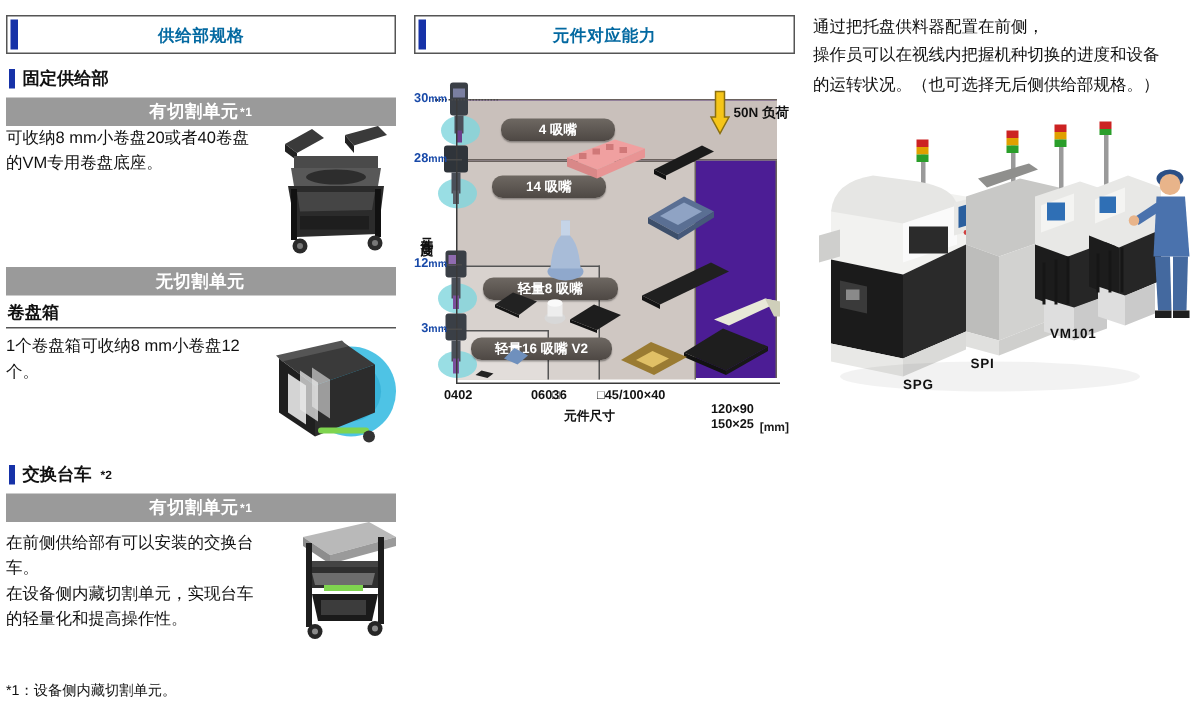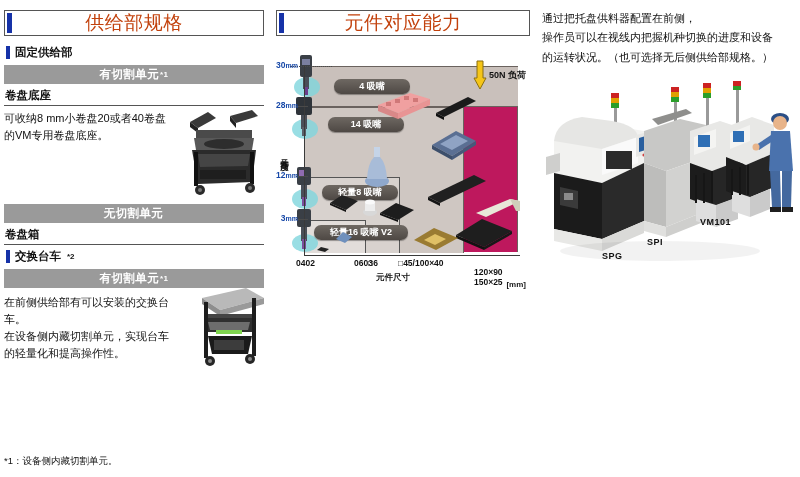--- a/index.html
+++ b/index.html
@@ -26,21 +26,21 @@
     height: 26px;
     margin-top: 10px;
     display: flex; align-items: center; justify-content: center;
     background: #fff;
   }
   .panel-title .accent {
     position: absolute; left: 2px; top: 2px; bottom: 2px; width: 5px;
     background: #1632a8;
   }
   .panel-title .t {
-    font-size: 19px; font-weight: normal; letter-spacing: .5px; color: #c2410c;
+    font-size: 11px; font-weight: bold; letter-spacing: .5px; color: #0369a1;
   }
 
   
   .subhead {
     display: flex; align-items: center; gap: 5px;
     font-size: 11.5px; font-weight: bold; color: #111;
     margin: 9px 0 5px 2px;
   }
   .subhead .bar { display:block; width: 4px; height: 13px; background: #1632a8; }
   .subhead .sup { font-size: 8px; vertical-align: super; font-weight: bold; margin-left:1px;}
@@ -73,21 +73,21 @@
   
   .illus { position: absolute; }
 
   
   .footnotes { position: absolute; left: 4px; bottom: 8px; font-size: 9.5px; line-height: 1.7; color: #111; }
 
   
   .chart-wrap { position: relative; margin-top: 12px; width: 254px; height: 240px; }
   .plot {
     position: absolute; left: 28px; top: 18px; width: 214px; height: 186px;
-    background: #be185d;
+    background: #4c1d95;
     border-right: 1px solid #6a625e;
     border-top: 1px solid #6a625e;
   }
   .axis-y { position: absolute; left: 28px; top: 18px; width: 1px; height: 190px; background: #3a3a3a; }
   .axis-x { position: absolute; left: 28px; top: 207px; width: 216px; height: 1px; background: #3a3a3a; }
 
   
   .zone { position: absolute; border: 1px solid #6a625e; }
   .zone-4   { left: 0;   top: 0;    width: 214px; height: 40px;  background: #c9c0bb; border-bottom: 1px solid #6a625e; border-left: none; border-top: none; border-right: none;}
   .zone-14  { left: 0;   top: 40px; width: 160px; height: 146px; background: #cfc7c2; border-right: 1px solid #6a625e; border-left: none; border-bottom: none;}
@@ -146,21 +146,20 @@
     <div class="subhead">
       <span class="bar"></span>
       <span>固定供给部</span>
     </div>
 
     <div class="band">
       <span>有切割单元</span>
         <span class="sup">*1</span>
     </div>
 
-    <div class="item-title">卷盘底座</div>
 
     <div class="item-body" style="height:92px;">
       <p>可收纳8 mm小卷盘20或者40卷盘的VM专用卷盘底座。</p>
 
       <div class="illus" style="left:178px; top:-4px; width:86px; height:92px;">
         <svg width="86" height="92" viewBox="0 0 86 92">
           <g>
             <path d="M8 16 L26 6 L34 12 L16 22 Z" fill="#3a3a3a"></path>
             <path d="M8 16 L16 22 L16 27 L8 21 Z" fill="#222"></path>
             <path d="M48 10 L70 4 L76 10 L54 17 Z" fill="#3a3a3a"></path>
@@ -182,20 +181,42 @@
       </div>
     </div>
 
     <div class="band" style="margin-top:2px;">
       <span>无切割单元</span>
         <span class="sup"></span>
     </div>
 
     <div class="item-title">卷盘箱</div>
 
+    <div class="item-body" style="height:82px;">
+      <p>1个卷盘箱可收纳8 mm小卷盘12个。</p>
+      <div class="illus" style="left:176px; top:-2px; width:88px; height:84px;">
+        <svg width="88" height="84" viewBox="0 0 88 84">
+          <g>
+            <circle cx="54" cy="40" r="30" fill="#2fb8e0" opacity="0.85"></circle>
+            <circle cx="54" cy="40" r="20" fill="#29a8d0" opacity="0.6"></circle>
+            <path d="M6 18 L50 8 L70 22 L30 36 Z" fill="#3a3a3a"></path>
+            <path d="M6 18 L30 36 L30 70 L6 54 Z" fill="#1f1f1f"></path>
+            <path d="M30 36 L70 22 L70 54 L30 70 Z" fill="#2c2c2c"></path>
+            <g fill="#e8e8e8">
+              <path d="M12 28 L24 36 L24 62 L12 54 Z" opacity="0.9"></path>
+              <path d="M20 26 L32 34 L32 60 L20 52 Z" opacity="0.75"></path>
+              <path d="M28 24 L40 32 L40 58 L28 50 Z" opacity="0.6"></path>
+            </g>
+            <path d="M4 16 L48 6 L52 10 L8 20 Z" fill="#555"></path>
+            <rect x="32" y="64" width="34" height="4" rx="2" fill="#7fd44f"></rect>
+            <circle cx="66" cy="70" r="4" fill="#333"></circle>
+          </g>
+        </svg>
+      </div>
+    </div>
 
     <div class="subhead" style="margin-top:4px;">
       <span class="bar"></span>
       <span>交换台车</span>
         <span class="sup">*2</span>
     </div>
 
     <div class="band">
       <span>有切割单元</span>
         <span class="sup">*1</span>
@@ -273,21 +294,21 @@
           <rect x="13" y="20" width="6" height="14" fill="#4a4f58"></rect>
           <rect x="14" y="32" width="4" height="10" fill="#7a4f9c"></rect>
         </svg>
 
         <div class="nz-label" style="left:30px; top:12px; width:76px;">
           <span>4 吸嘴</span>
         </div>
         <div class="nz-label" style="left:24px; top:50px; width:76px;">
           <span>14 吸嘴</span>
         </div>
-        <div class="nz-label" style="left:18px; top:118px; width:76px;">
+        <div class="nz-label" style="left:18px; top:118px; width:90px;">
           <span>轻量8 吸嘴</span>
         </div>
         <div class="nz-label" style="left:10px; top:158px; width:94px;">
           <span>轻量16 吸嘴 V2</span>
         </div>
 
         <svg class="part" style="left:72px; top:24px;" width="56" height="30" viewBox="0 0 56 30">
           <path d="M2 14 L34 2 L54 8 L22 22 Z" fill="#f0a0a0"></path>
           <path d="M2 14 L22 22 L22 28 L2 20 Z" fill="#d98888"></path>
           <path d="M22 22 L54 8 L54 14 L22 28 Z" fill="#e89494"></path>

